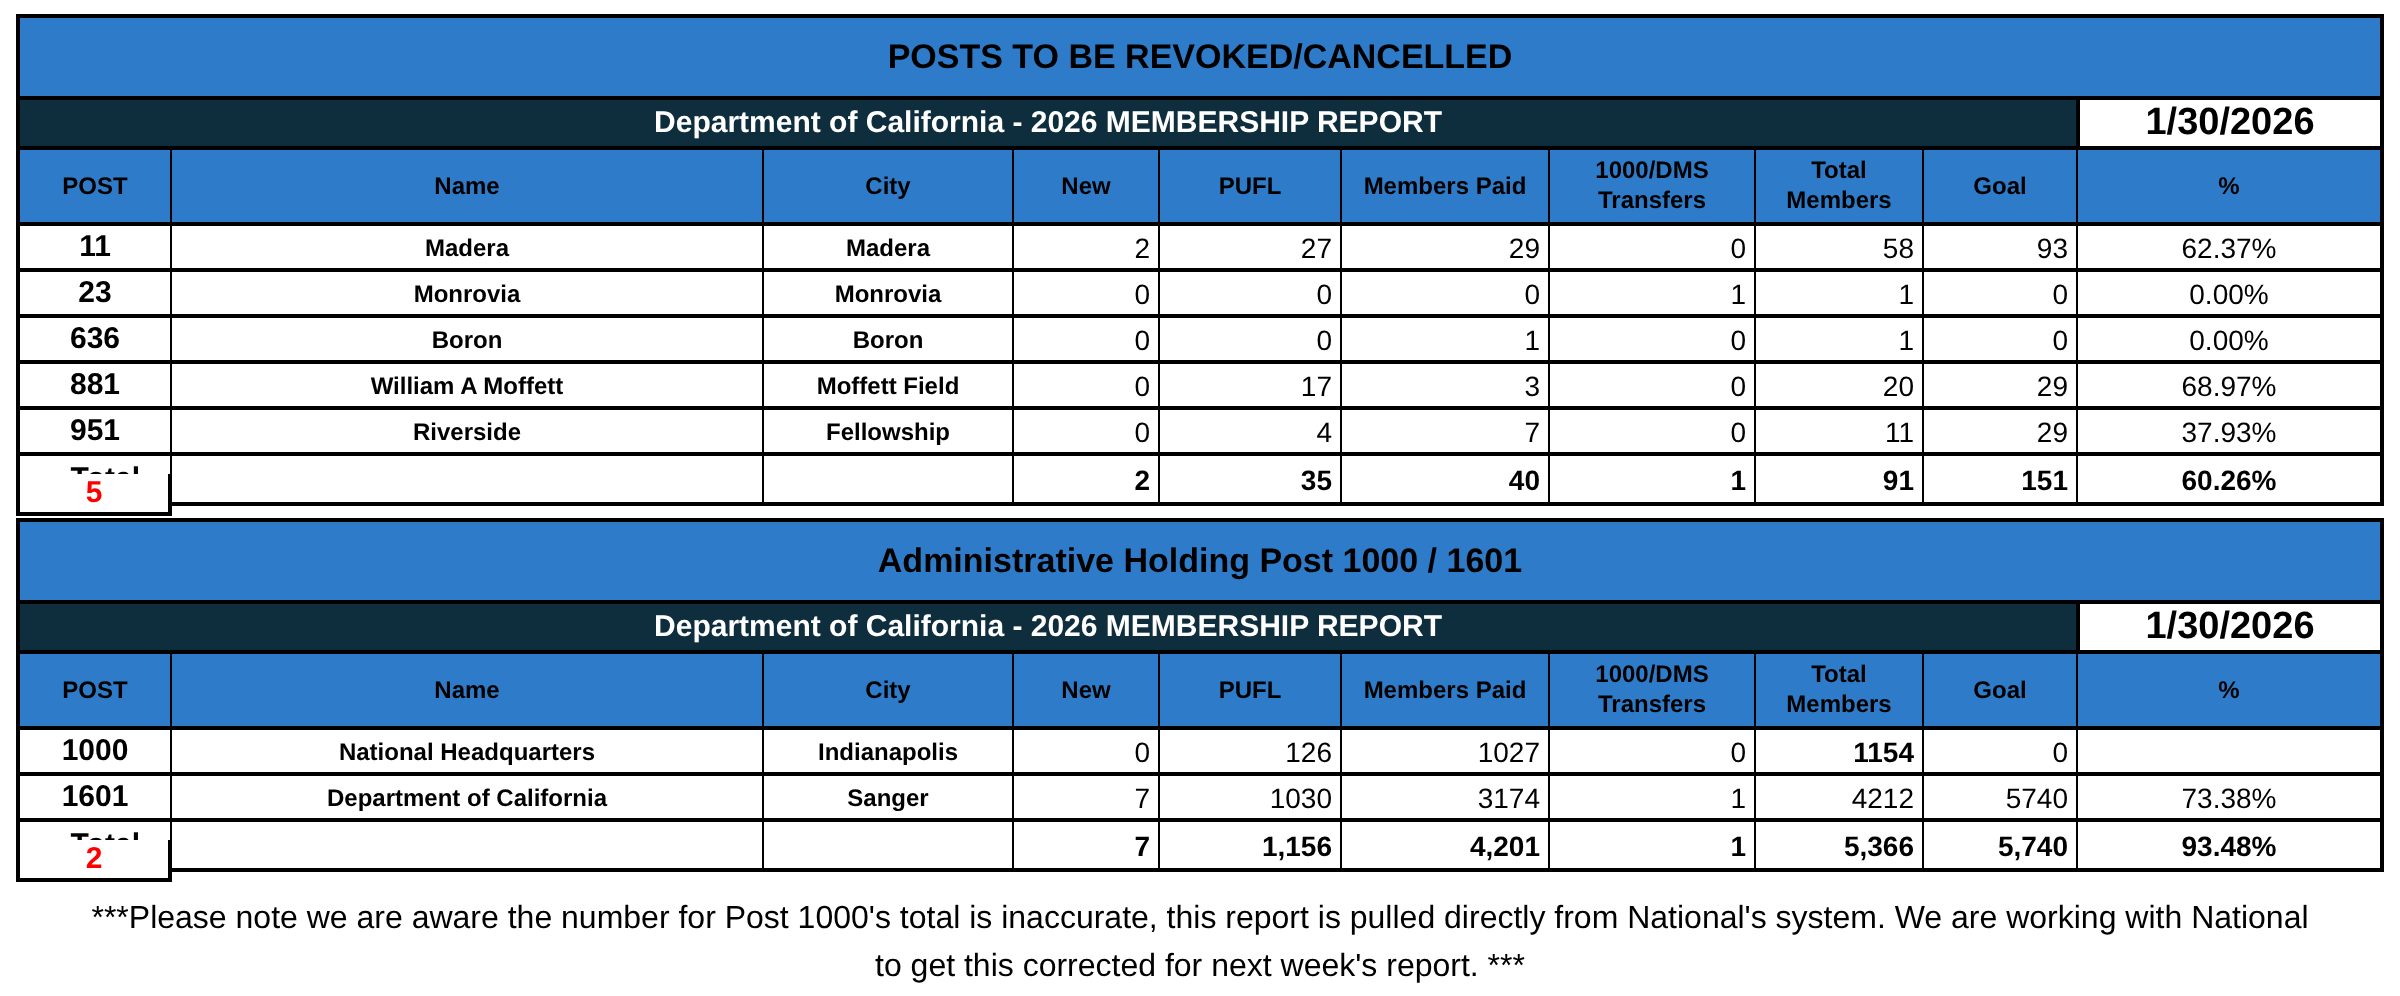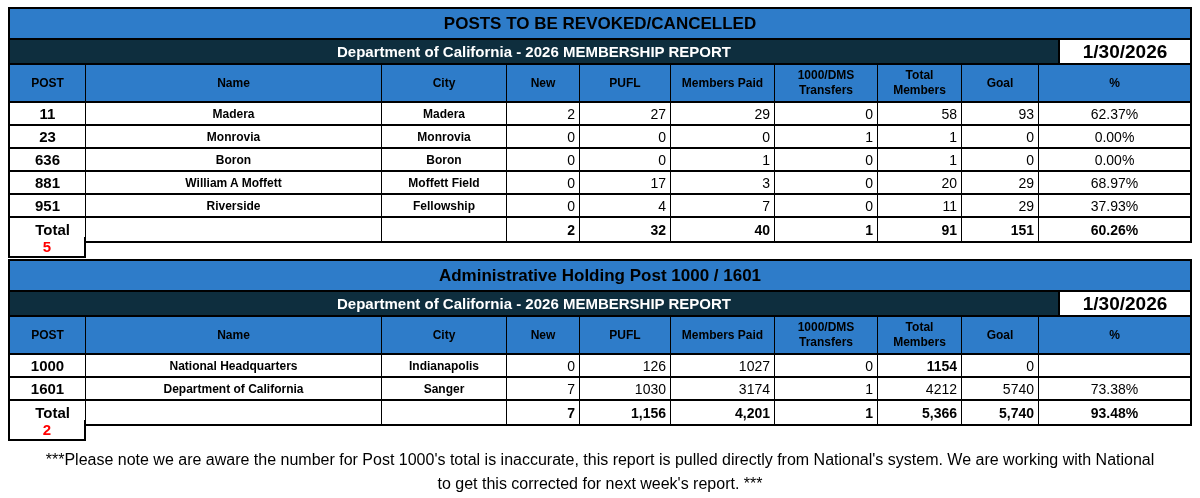--- a/index.html
+++ b/index.html
@@ -11,26 +11,26 @@
   *{box-sizing:border-box;}
   html,body{margin:0;padding:0;}
   body{
     width:1200px;height:498px;position:relative;background:#fff;
     font-family:"Liberation Sans", sans-serif;color:#000;overflow:hidden;
   }
   .tablebox{position:absolute;left:8px;width:1184px;border:2px solid var(--border);background:#fff;}
   #table1{top:7px;}
   #table2{top:259px;}
 
-  .titlebar{height:31px;background:var(--blue);border-bottom:2px solid var(--border);
+  .titlebar{height:41px;background:var(--blue);border-bottom:2px solid var(--border);
     display:flex;align-items:center;justify-content:center;font-weight:bold;font-size:17px;}
   .darkbar{height:25px;background:var(--dark);border-bottom:2px solid var(--border);display:flex;}
   .darkbar .subtitle{flex:1;display:flex;align-items:center;justify-content:center;
     color:#fff;font-weight:bold;font-size:15px;}
-  .darkbar .datecell{width:132px;background:#fff;border-left:2px solid var(--border);
+  .darkbar .datecell{width:152px;background:#fff;border-left:2px solid var(--border);
     display:flex;align-items:center;justify-content:center;font-weight:bold;font-size:19px;}
 
   .grid{display:grid;grid-template-columns:76px 296px 125px 73px 91px 104px 103px 84px 77px 1fr;}
   .hrow{background:var(--blue);border-bottom:2px solid var(--border);}
   .hcell{min-height:36px;display:flex;align-items:center;justify-content:center;text-align:center;
     font-weight:bold;font-size:12px;line-height:1.25;padding:1px 3px;border-right:1px solid var(--border);}
   .hcell:last-child{border-right:none;}
 
   .drow{height:23px;border-bottom:2px solid var(--border);background:#fff;}
   .drow:last-child{border-bottom:none;}
@@ -133,21 +133,21 @@
     <div class="cell num">0</div>
     <div class="cell num">11</div>
     <div class="cell num">29</div>
     <div class="cell pct">37.93%</div>
   </div>
   <div class="grid drow totalrow">
     <div class="cell totallabel">Total</div>
     <div class="cell name"></div>
     <div class="cell city"></div>
     <div class="cell num">2</div>
-    <div class="cell num">32</div>
+    <div class="cell num">35</div>
     <div class="cell num">40</div>
     <div class="cell num">1</div>
     <div class="cell num">91</div>
     <div class="cell num">151</div>
     <div class="cell pct">60.26%</div>
   </div>
 </div>
 <div class="countrow" id="count1">5</div>
 
 <div class="tablebox" id="table2">

